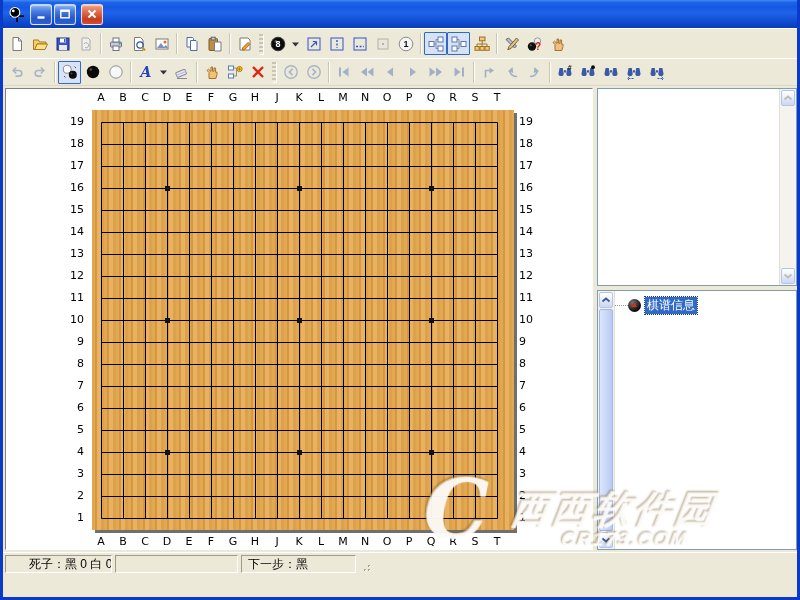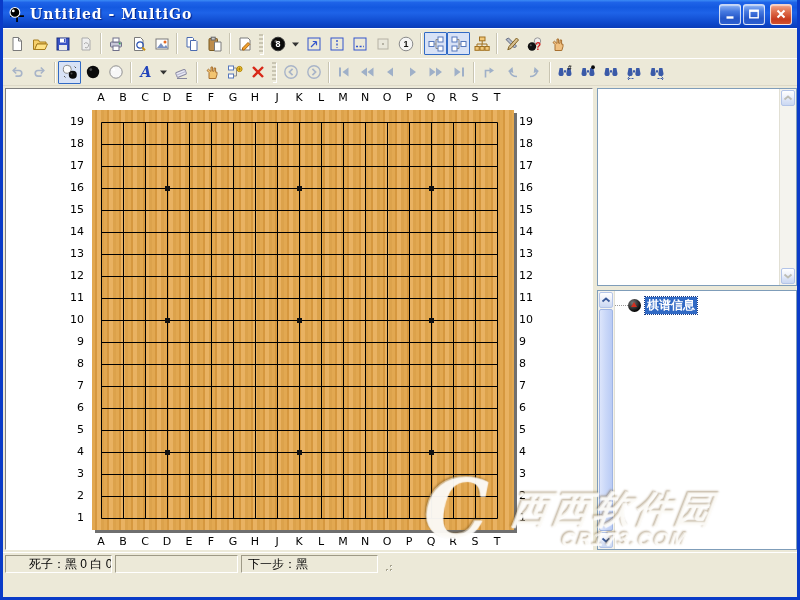--- a/index.html
+++ b/index.html
@@ -51,21 +51,21 @@
   .coord { position:absolute; font-size:11px; line-height:14px; color:#000; font-family:"DejaVu Sans",sans-serif; }
   .coord.cx { transform:translateX(-50%); }
   .coord.num { width:26px; }
 
   .comment-panel { position:absolute; left:594px; top:2px; width:200px; height:198px; background:#fff;
     border:1px solid #7F9DB9; display:flex; }
   .comment-content { flex:1; font-size:12px; padding:2px; }
   .tree-panel { position:absolute; left:594px; top:204px; width:200px; height:260px; background:#fff;
     border:1px solid #7F9DB9; display:flex; }
   .tree-content { flex:1; padding-top:6px; }
-  .tree-node { display:flex; align-items:center; height:16px;font-weight:bold; }
+  .tree-node { display:flex; align-items:center; height:16px; }
   .connector { width:13px; border-top:1px dotted #999; }
   .node-ball { width:13px; height:13px; border-radius:50%; position:relative; flex:none;
     background:radial-gradient(circle at 35% 30%,#787878,#000 75%); }
   .node-ball::after { content:''; position:absolute; left:3px; top:3.5px;
     border-left:3.5px solid transparent; border-right:3.5px solid transparent; border-bottom:5.5px solid #D03020; }
   .node-label { background:#316AC5; color:#fff; font-size:12px; padding:0 2px; margin-left:4px;
     outline:1px dotted #1A3A80; white-space:nowrap; }
 
   
   .sb { width:17px; display:flex; flex-direction:column; background:#F4F3EE; flex:none; }
@@ -75,21 +75,21 @@
     display:flex; align-items:center; justify-content:center; flex:none; }
   .sb-track { flex:1; }
   .sb-thumb { flex:1; margin:0 1px; border:1px solid #9FB5E5; border-radius:2px;
     background:linear-gradient(90deg,#DCE5FB 0%,#C9D7F8 50%,#B9CBF5 100%); }
 
   
   .statusbar { height:23px; background:#ECE9D8; border-top:1px solid #FFFFFF;
     display:flex; align-items:stretch; padding:2px 2px 2px 2px; gap:3px; }
   .spanel { border:1px solid; border-color:#9E9A87 #FFFFFF #FFFFFF #9E9A87;
     font-size:12px; display:flex; align-items:center; padding:0 6px; white-space:nowrap; overflow:hidden; }
-  .sp1 { flex:1; } .sp2 { width:107px;padding-left:23px; } .sp3 { width:123px; } .sp4 { width:137px; }
+  .sp1 { flex:1; } .sp2 { width:107px;padding-left:23px; } .sp3 { width:123px; } .sp4 { width:115px; }
   .sgrip { width:13px; display:flex; align-items:flex-end; justify-content:flex-end; }
 
   
   .watermark { position:absolute; left:416px; top:466px; width:340px; height:96px; pointer-events:none;
     z-index:50; color:rgba(252,250,244,.55); font-weight:bold; font-style:italic;
     text-shadow:1px 1px 1px rgba(255,255,255,.9), -1px -1px 2px rgba(110,80,30,.45); }
   .wm-logo { position:absolute; left:4px; top:-6px; font-size:82px; font-family:"DejaVu Serif",serif;
     color:rgba(252,250,244,.45); }
   .wm-line1 { position:absolute; left:92px; top:18px; font-size:38px; letter-spacing:3px; transform:skewX(-8deg); }
   .wm-line2 { position:absolute; left:142px; top:62px; font-size:19px; letter-spacing:2px; transform:skewX(-8deg); }
@@ -100,21 +100,20 @@
 <div class="window">
 
   <div class="titlebar">
     <span class="app-icon">
       <svg width="17" height="17" viewBox="0 0 16 16">
         <path d="M8.5 2v13M2 9.5h13" stroke="#000" stroke-width="1.6"></path>
         <circle cx="6.5" cy="6" r="4.6" fill="#000" stroke="#fff"></circle>
         <circle cx="5" cy="4.6" r="1.3" fill="#fff"></circle>
       </svg>
     </span>
-    <span class="title-text">Untitled - MultiGo</span>
     <span class="win-buttons">
       <span class="wbtn">
         <svg width="12" height="12">
             <path d="M2.5 9.5h7" stroke="#fff" stroke-width="2.4"></path>
           </svg>
       </span>
       <span class="wbtn">
         <svg width="12" height="12">
             <rect x="1.8" y="2.2" width="8.4" height="7.6" fill="none" stroke="#fff" stroke-width="1.4"></rect>
             <path d="M1.8 3h8.4" stroke="#fff" stroke-width="1.8"></path>

